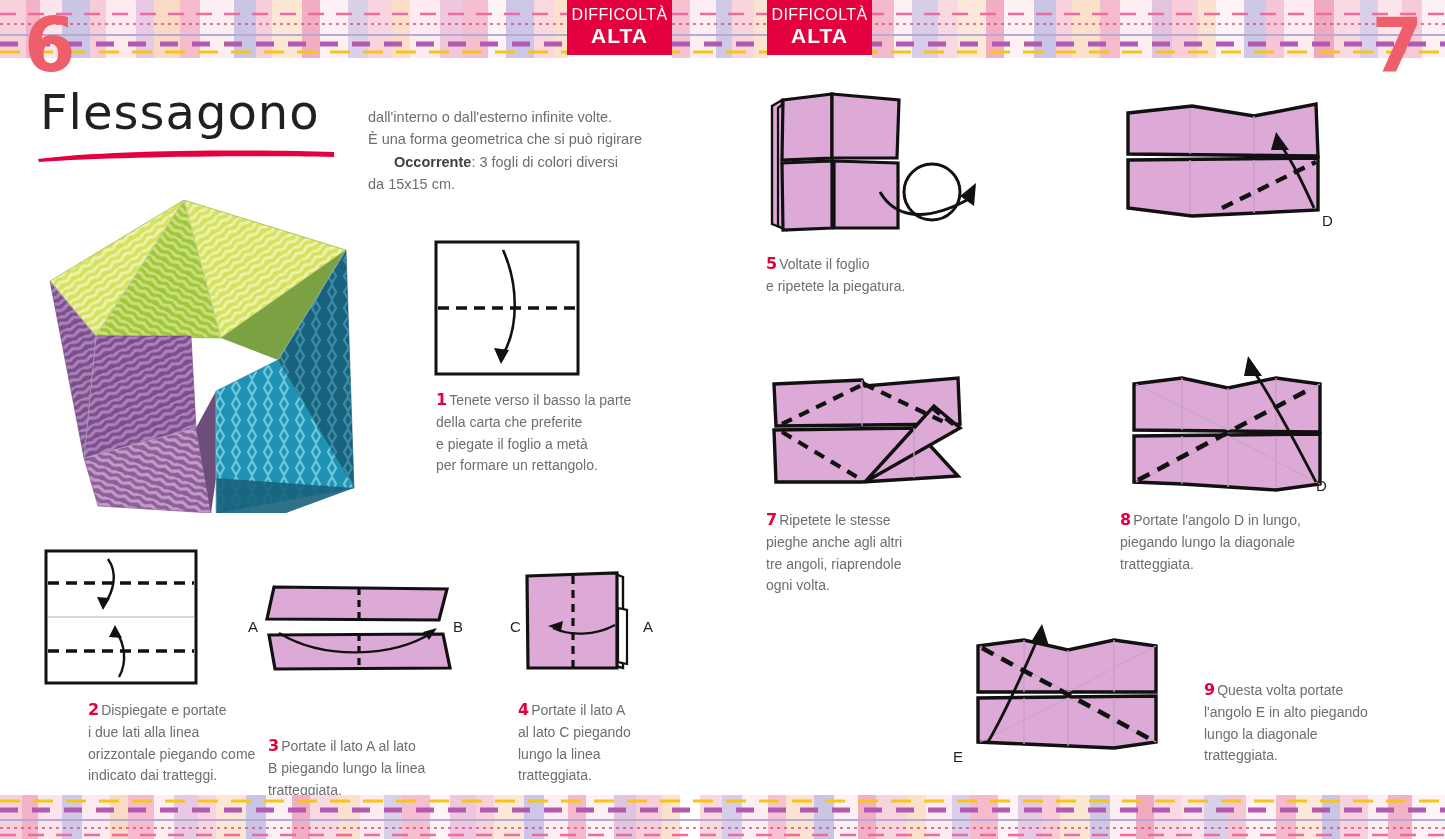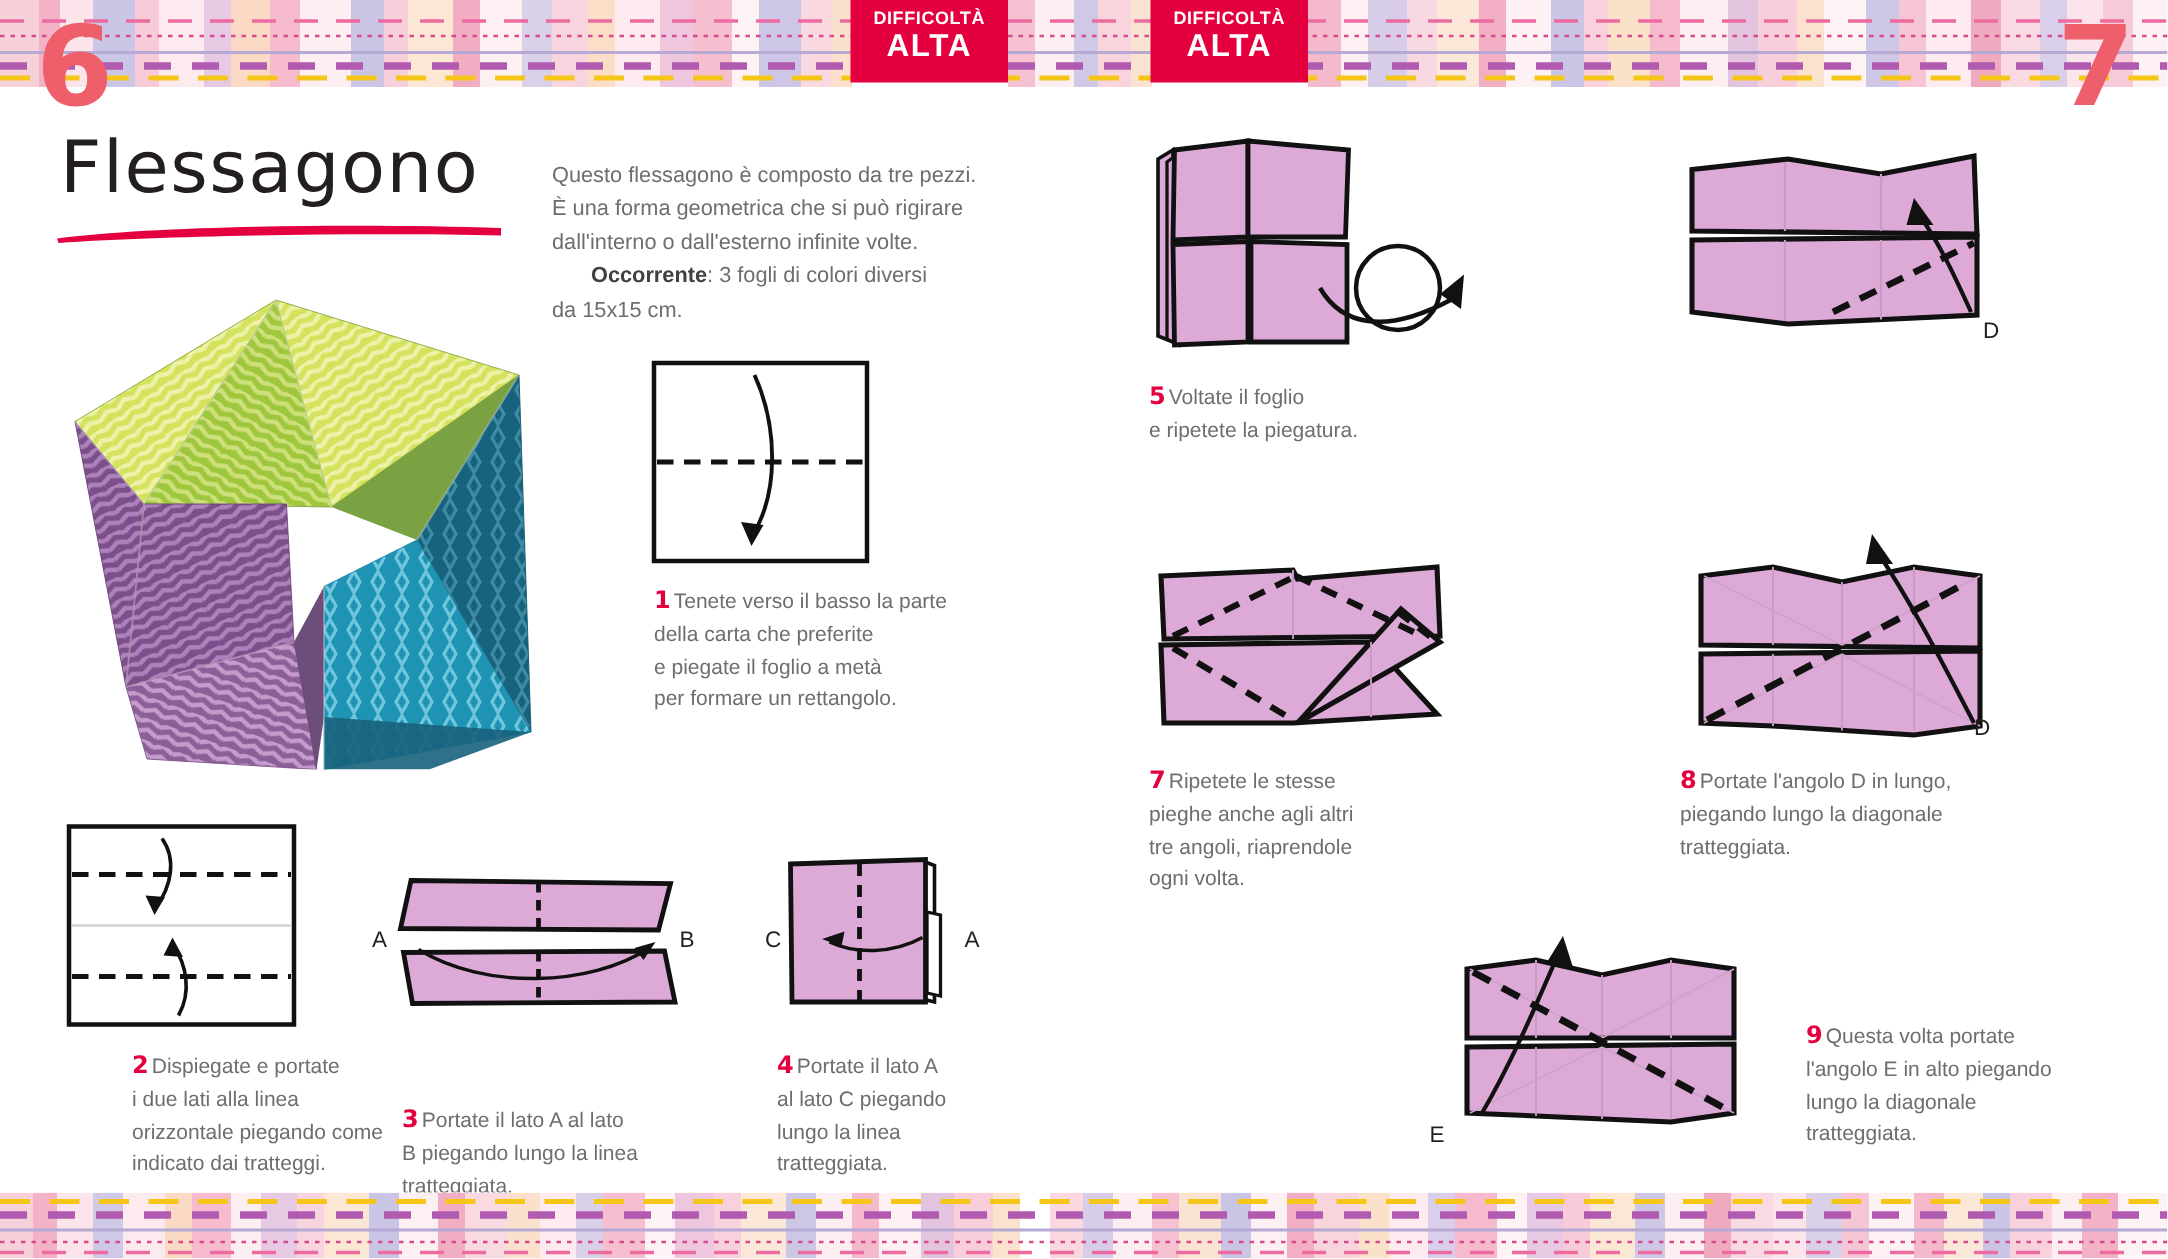--- a/index.html
+++ b/index.html
@@ -24,21 +24,21 @@
     color:#ef5f6b;letter-spacing:-2px;
   }
   .folio-left{left:24px;top:8px;}
   .folio-right{right:24px;top:8px;}
 
   
   .badge{
     position:absolute;top:0;width:105px;height:55px;background:#e4003f;
     color:#ffffff;text-align:center;box-sizing:border-box;padding-top:6px;
   }
-  .badge .b1{font-size:12px;font-weight:700;letter-spacing:.4px;line-height:1.1;}
+  .badge .b1{font-size:16px;font-weight:400;letter-spacing:.4px;line-height:1.1;}
   .badge .b2{font-size:21px;font-weight:700;letter-spacing:1px;line-height:1.1;}
   .badge-a{left:567px;}
   .badge-b{left:767px;}
 
   
   .title{
     position:absolute;left:40px;top:88px;
     font-family:"DejaVu Sans",sans-serif;
     font-weight:400;font-size:48px;line-height:1;color:#231f20;
     letter-spacing:1px;
@@ -147,23 +147,22 @@
     <div class="b1">DIFFICOLTÀ</div>
     <div class="b2">ALTA</div>
   </div>
 
   <div class="title">Flessagono</div>
   <svg class="title-swoosh" viewBox="0 0 300 14">
     <path d="M2,11 C70,2 210,1 298,4 L298,9 C208,7 72,9 3,14 Z" fill="#e4003f"></path>
   </svg>
 
   <div class="intro">
-    <div>Questo flessagono è composto da tre pezzi.</div>
+    <div>dall'interno o dall'esterno infinite volte.</div>
     <div>È una forma geometrica che si può rigirare</div>
-    <div>dall'interno o dall'esterno infinite volte.</div>
     <div><b>Occorrente</b><span>: 3 fogli di colori diversi</span></div>
     <div>da 15x15 cm.</div>
   </div>
 
   <svg class="photo" viewBox="0 0 330 325">
     <defs>
       <pattern id="chevG" width="14" height="14" patternUnits="userSpaceOnUse" patternTransform="rotate(30)">
         <rect width="14" height="14" fill="#9fc73e"></rect>
         <path d="M0,3 L7,0 L14,3 M0,10 L7,7 L14,10" stroke="#cde07a" stroke-width="3" fill="none"></path>
       </pattern>

